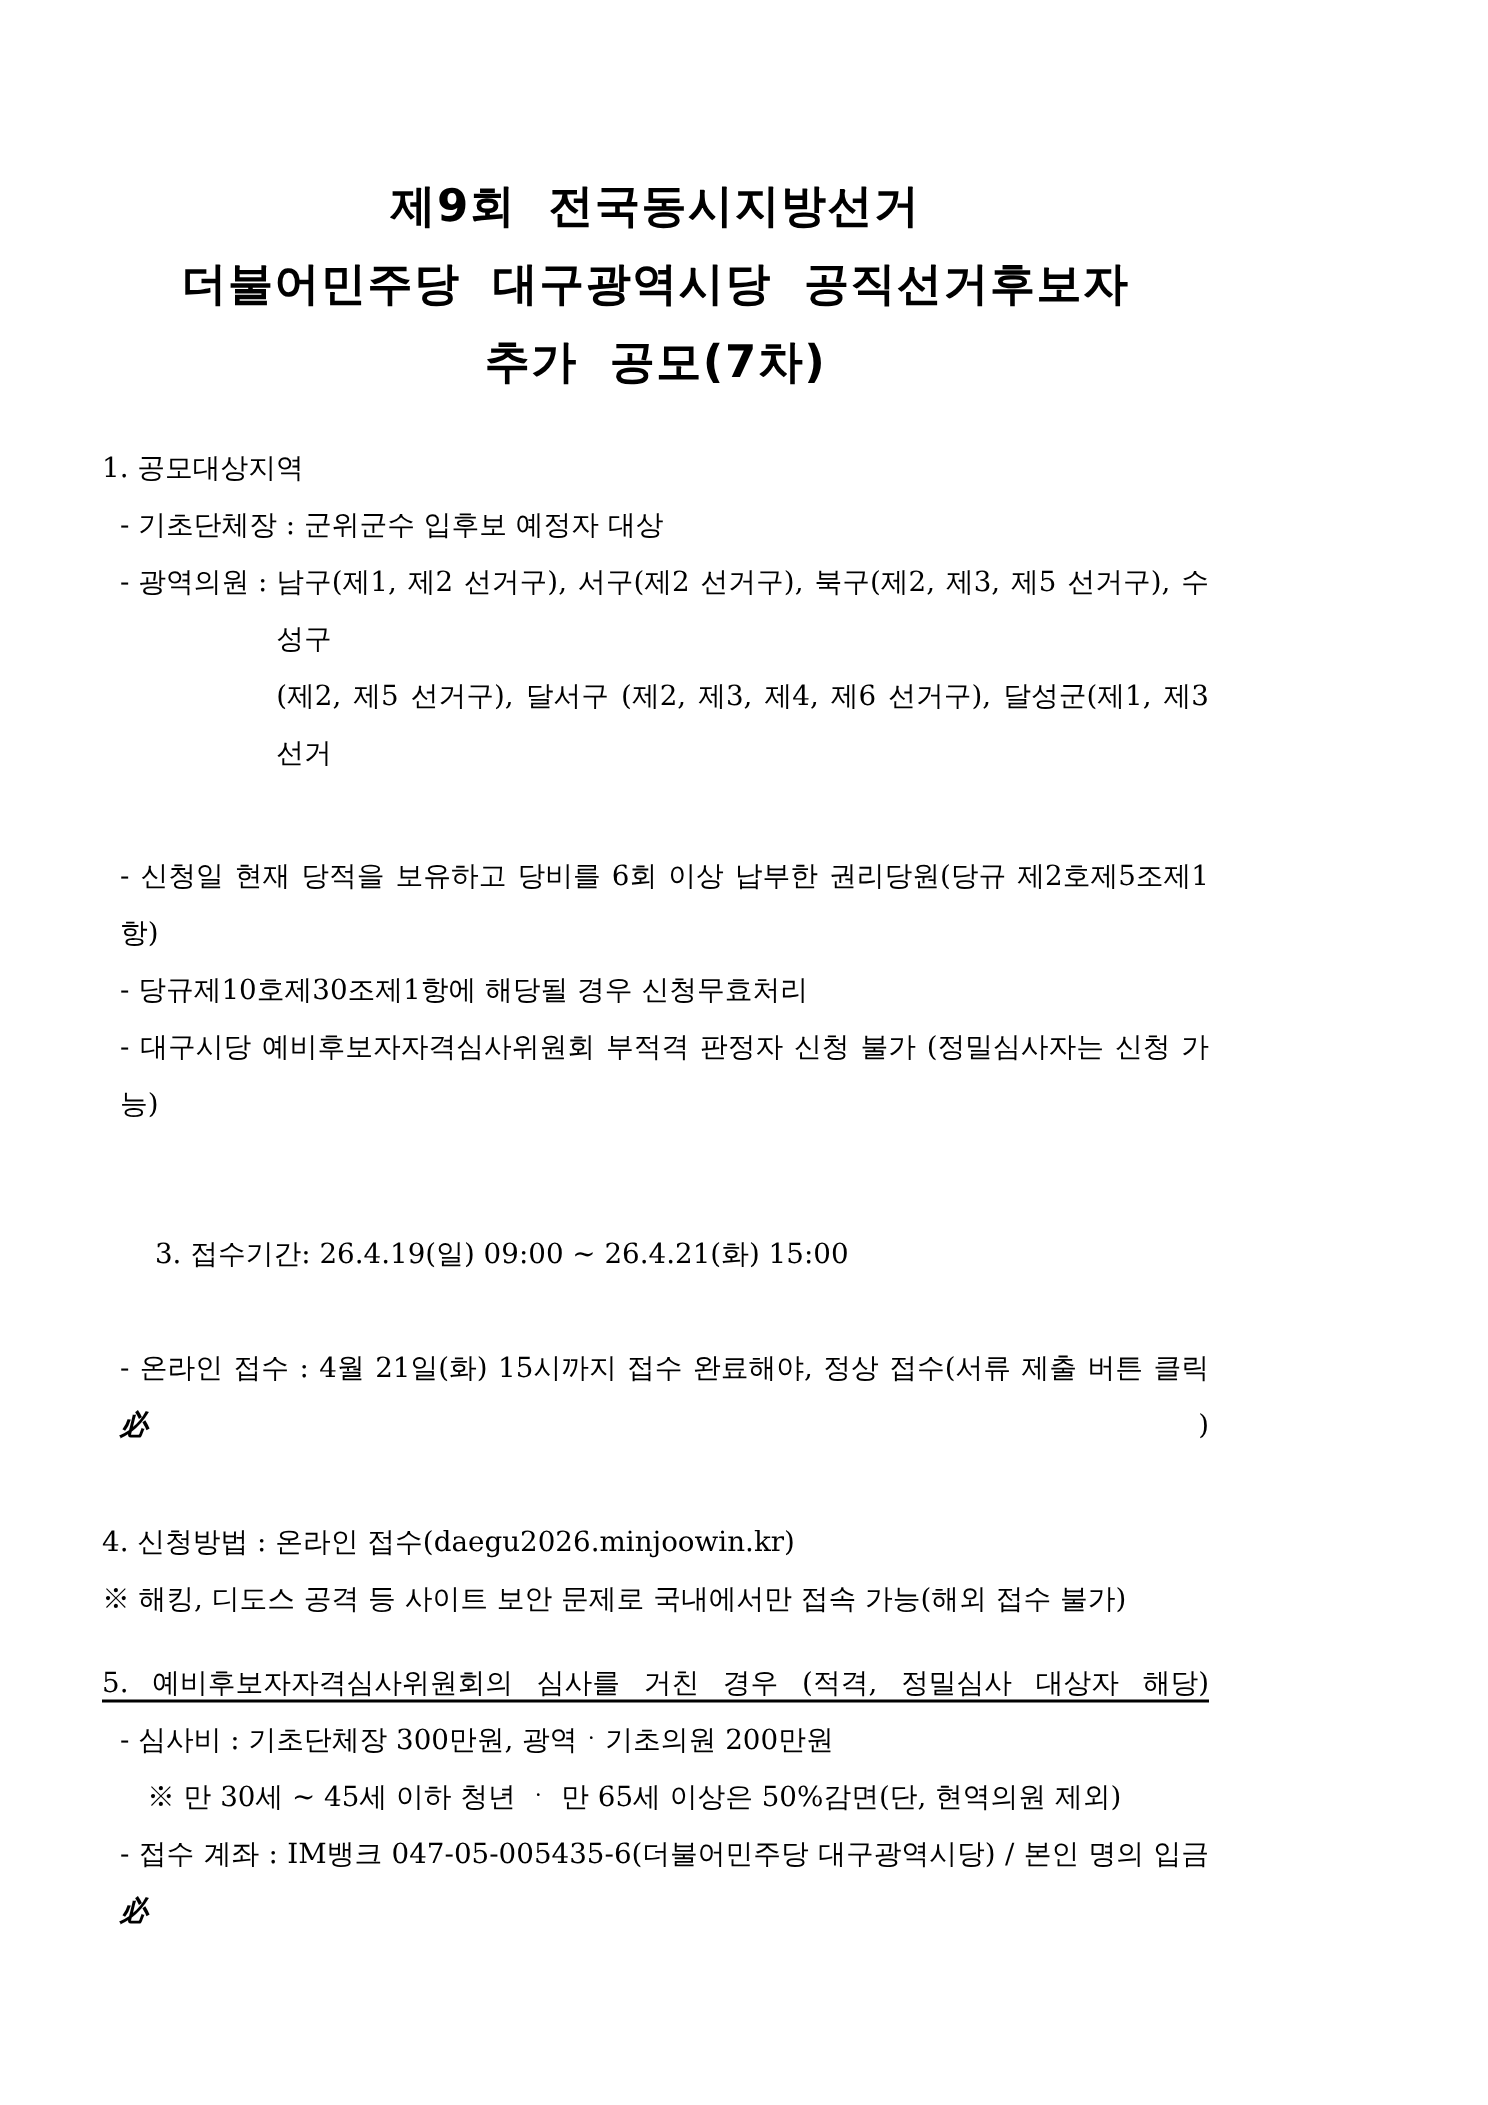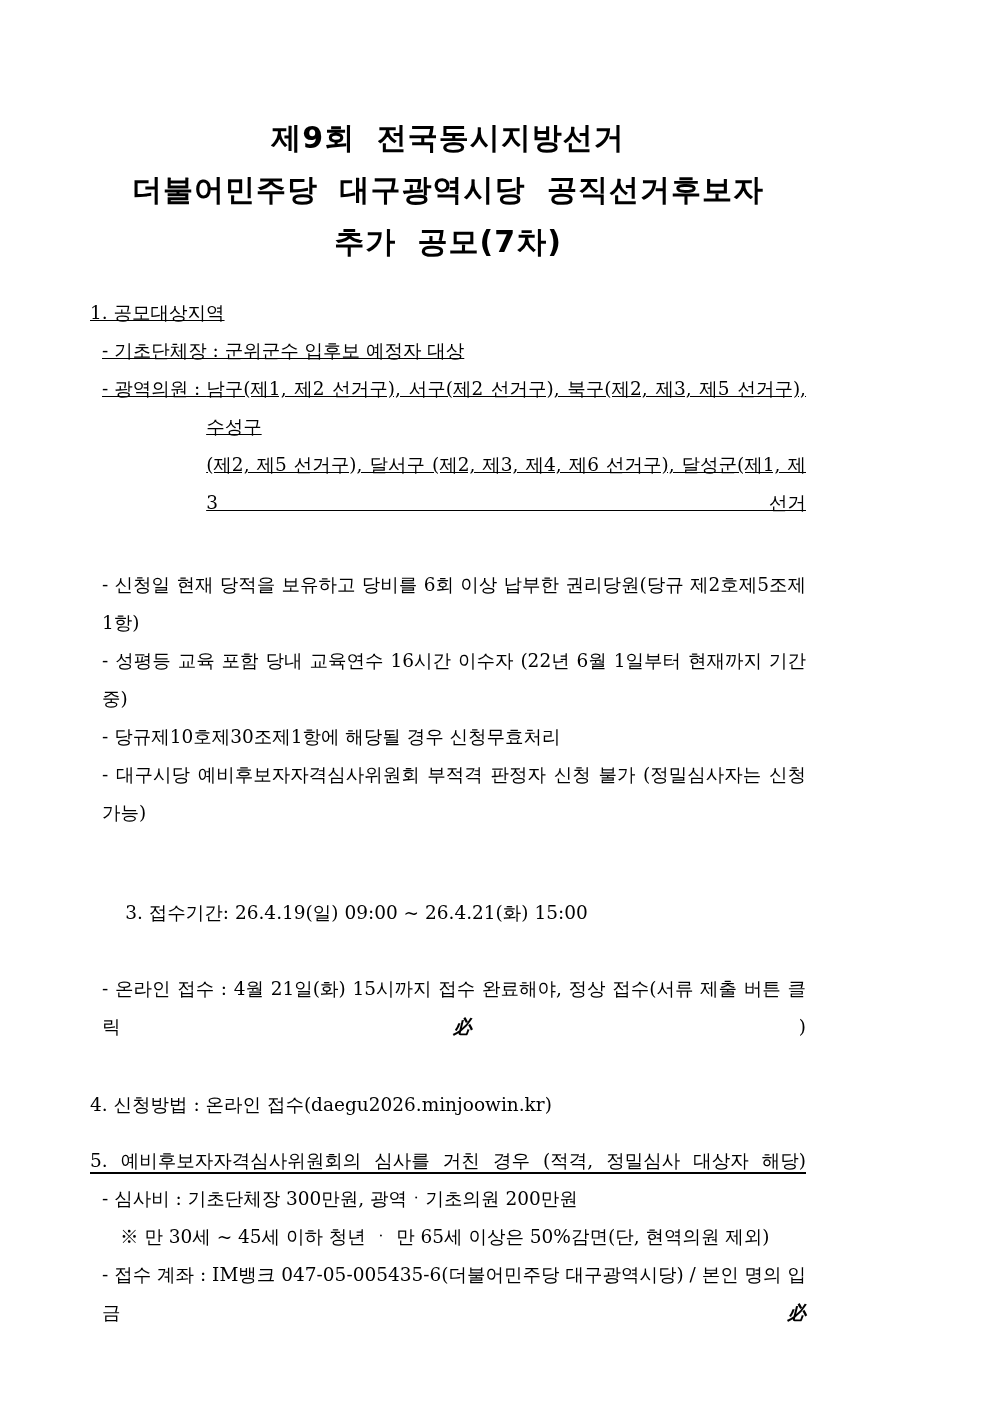--- a/index.html
+++ b/index.html
@@ -4,21 +4,21 @@
 <style>
   * { margin: 0; padding: 0; box-sizing: border-box; }
   html, body { background: #ffffff; }
   body {
     width: 992px; height: 1403px;
     color: #000000;
     font-family: "DejaVu Serif", "Liberation Serif", serif;
   }
   .doc {
     width: 896px; height: 1403px;
-    padding: 112px 90px 40px 90px;
+    padding: 112px 90px 40px 68px;
     font-size: 18.5px;
     line-height: 38px;
   }
   
   .title-block {
     text-align: center;
     font-family: "DejaVu Sans", "Liberation Sans", sans-serif;
     font-weight: bold;
     font-size: 30px;
     line-height: 52px;
@@ -33,21 +33,21 @@
   .ind2 { padding-left: 30px; }   
   .b { font-weight: normal; }
   .must { font-weight: bold; font-style: italic; }
   .u { text-decoration: underline; text-underline-offset: 5px; text-decoration-thickness: 1.8px; }
   
   .hang { display: flex; align-items: flex-start; }
   .hang-label { flex: 0 0 auto; white-space: pre; }
   .hang-body { flex: 1 1 auto; min-width: 0; }
   
   .intro { margin-top: 48px; }
-  .sec-1 { margin-top: 26px; text-decoration: underline; }
+  .sec-1 { margin-top: 26px; }
   .sec-2 { margin-top: 44px; }
   .sec-3 { margin-top: 24px; }
   .sec-4 { margin-top: 40px; }
   .sec-5 { margin-top: 18px; }
 </style>
 </head>
 <body>
 
 <div class="doc">
 
@@ -65,36 +65,36 @@
       <span class="hang-label">- 광역의원 : </span>
       <div class="hang-body">
         <span class="line jl">남구(제1, 제2 선거구), 서구(제2 선거구), 북구(제2, 제3, 제5 선거구), 수성구</span>
         <span class="line jl">(제2, 제5 선거구), 달서구 (제2, 제3, 제4, 제6 선거구), 달성군(제1, 제3 선거</span>
       </div>
     </div>
   </section>
 
   <section class="sec-2">
     <div class="line ind1 jl">- 신청일 현재 당적을 보유하고 당비를 6회 이상 납부한 권리당원(당규 제2호제5조제1항)</div>
-    <div class="line ind1 jl">- 성평등 교육 포함 당내 교육연수 16시간 이수자 (22년 6월 1일부터 현재까지 기간 중)</div>
     <div class="line ind1">- 당규제10호제30조제1항에 해당될 경우 신청무효처리</div>
     <div class="line ind1 jl">- 대구시당 예비후보자자격심사위원회 부적격 판정자 신청 불가 (정밀심사자는 신청 가능)</div>
   </section>
 
   <section class="sec-3">
     <div class="line">
       <span>3. 접수기간: </span><span class="b">26.4.19(일) 09:00 ~ 26.4.21(화) 15:00</span>
     </div>
     <div class="line ind1 jl">
       <span>- 온라인 접수 : 4월 21일(화) 15시까지 접수 완료해야, 정상 접수(서류 제출 버튼 클릭 </span><span class="must">必</span><span>)</span>
     </div>
   </section>
 
   <section class="sec-4">
     <div class="line">4. 신청방법 : 온라인 접수(daegu2026.minjoowin.kr)</div>
+    <div class="line">※ 해킹, 디도스 공격 등 사이트 보안 문제로 국내에서만 접속 가능(해외 접수 불가)</div>
   </section>
 
   <section class="sec-5">
     <div class="line b u jl">5. 예비후보자자격심사위원회의 심사를 거친 경우 (적격, 정밀심사 대상자 해당)</div>
     <div class="line ind1">- 심사비 : 기초단체장 300만원, 광역ㆍ기초의원 200만원</div>
     <div class="line ind2">※ 만 30세 ~ 45세 이하 청년 ㆍ 만 65세 이상은 50%감면(단, 현역의원 제외)</div>
     <div class="line ind1 jl">
       <span>- 접수 계좌 : IM뱅크 047-05-005435-6(더불어민주당 대구광역시당) / 본인 명의 입금 </span><span class="must">必</span>
     </div>
   </section>

